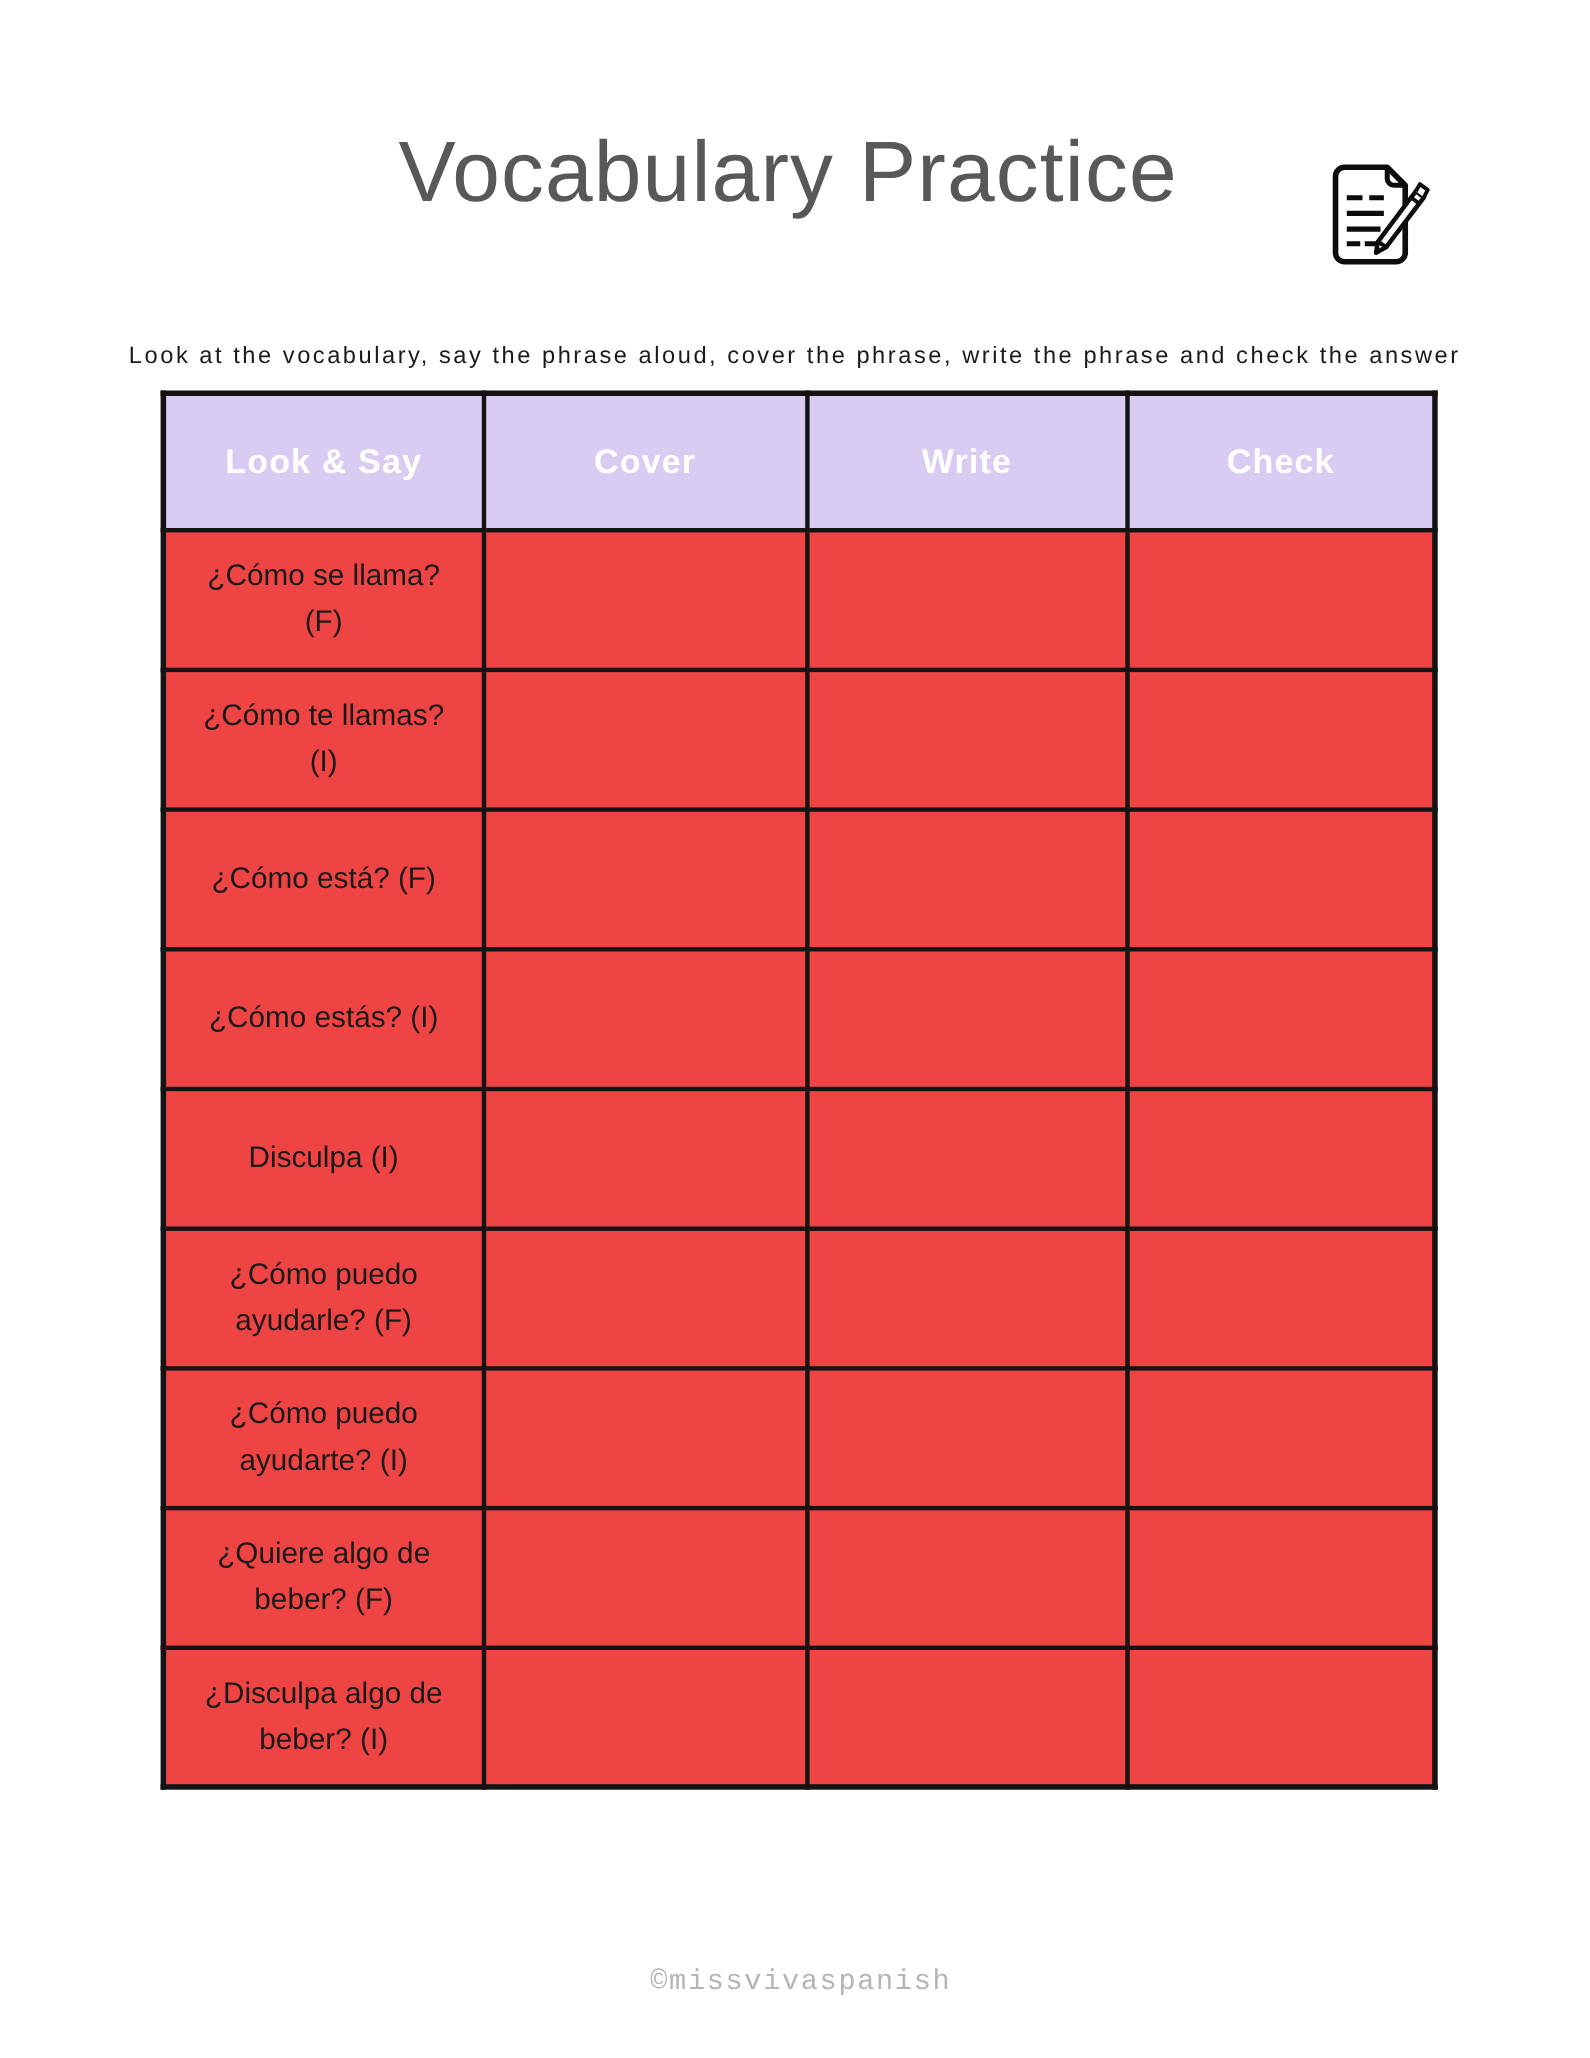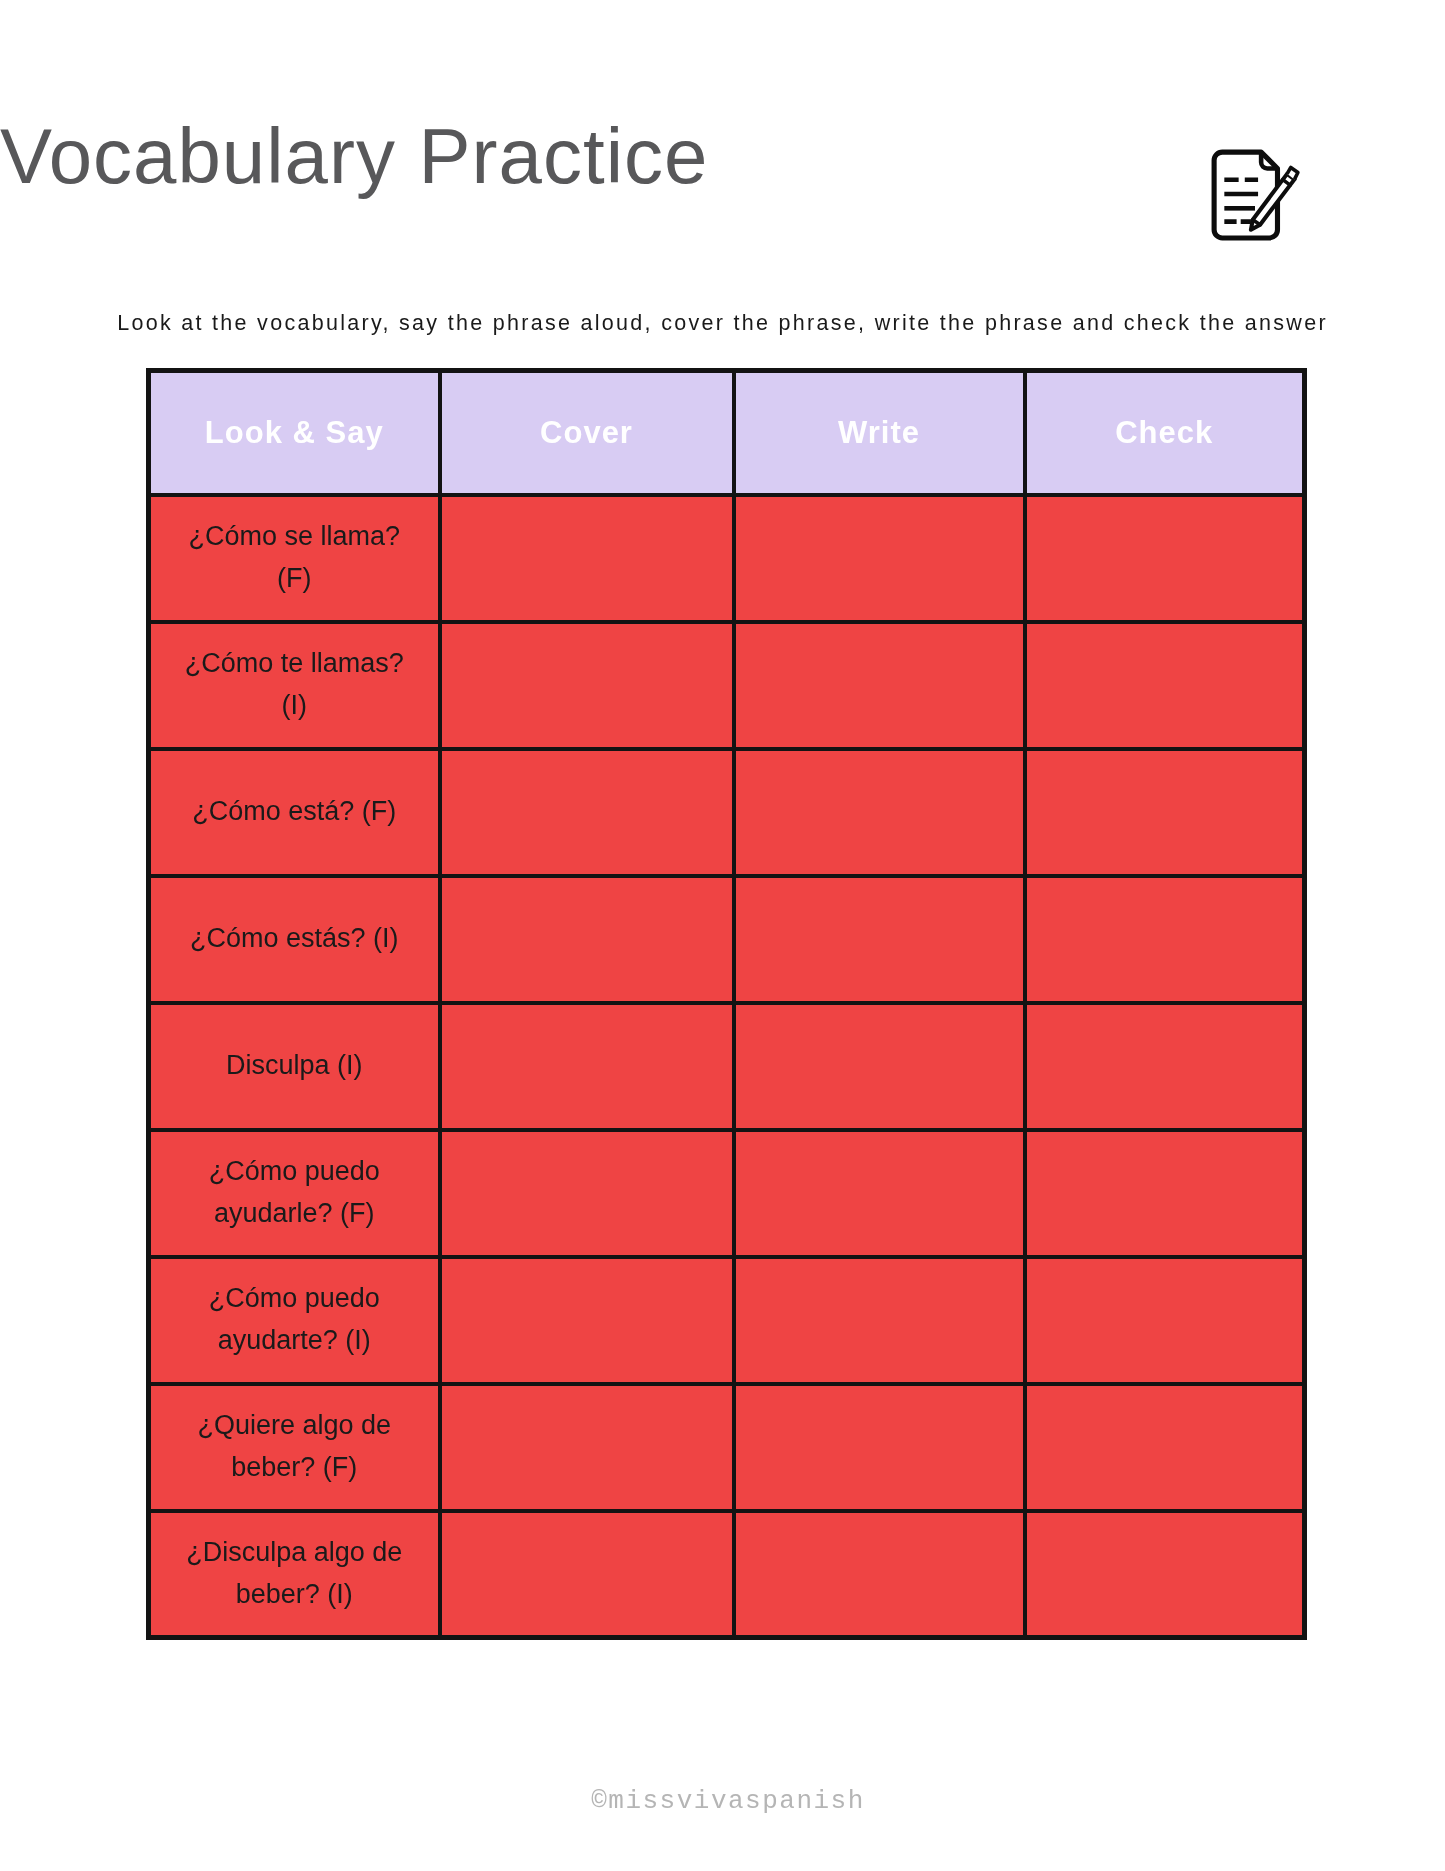--- a/index.html
+++ b/index.html
@@ -16,21 +16,21 @@
   body{
     background:var(--page-bg);
     font-family:"Liberation Sans", sans-serif;
     position:relative;
     overflow:hidden;
   }
   .page{position:absolute;inset:0;}
   .page-title{
     position:absolute;
     top:112px;left:0;right:12px;
-    text-align:left;
+    text-align:center;
     font-size:78px;
     line-height:1.15;
     font-weight:300;
     color:var(--title-text);
     letter-spacing:1px;
   }
   .title-icon{
     position:absolute;
     left:1212px;top:148px;
     width:86px;height:92px;
@@ -40,21 +40,21 @@
     position:absolute;
     top:284px;left:0;right:0;
     text-align:center;
     font-size:21.5px;
     letter-spacing:2.3px;
     color:var(--body-text);
     margin-top:27px;
   }
   table.vocab{
     position:absolute;
-    left:146px;top:368px;
+    left:146px;top:355px;
     width:1156px;
     border-collapse:collapse;
     table-layout:fixed;
     border:5px solid var(--border-color);
     padding-left:24px;
   }
   table.vocab th, table.vocab td{
     border:4px solid var(--border-color);
     text-align:center;
     vertical-align:middle;

